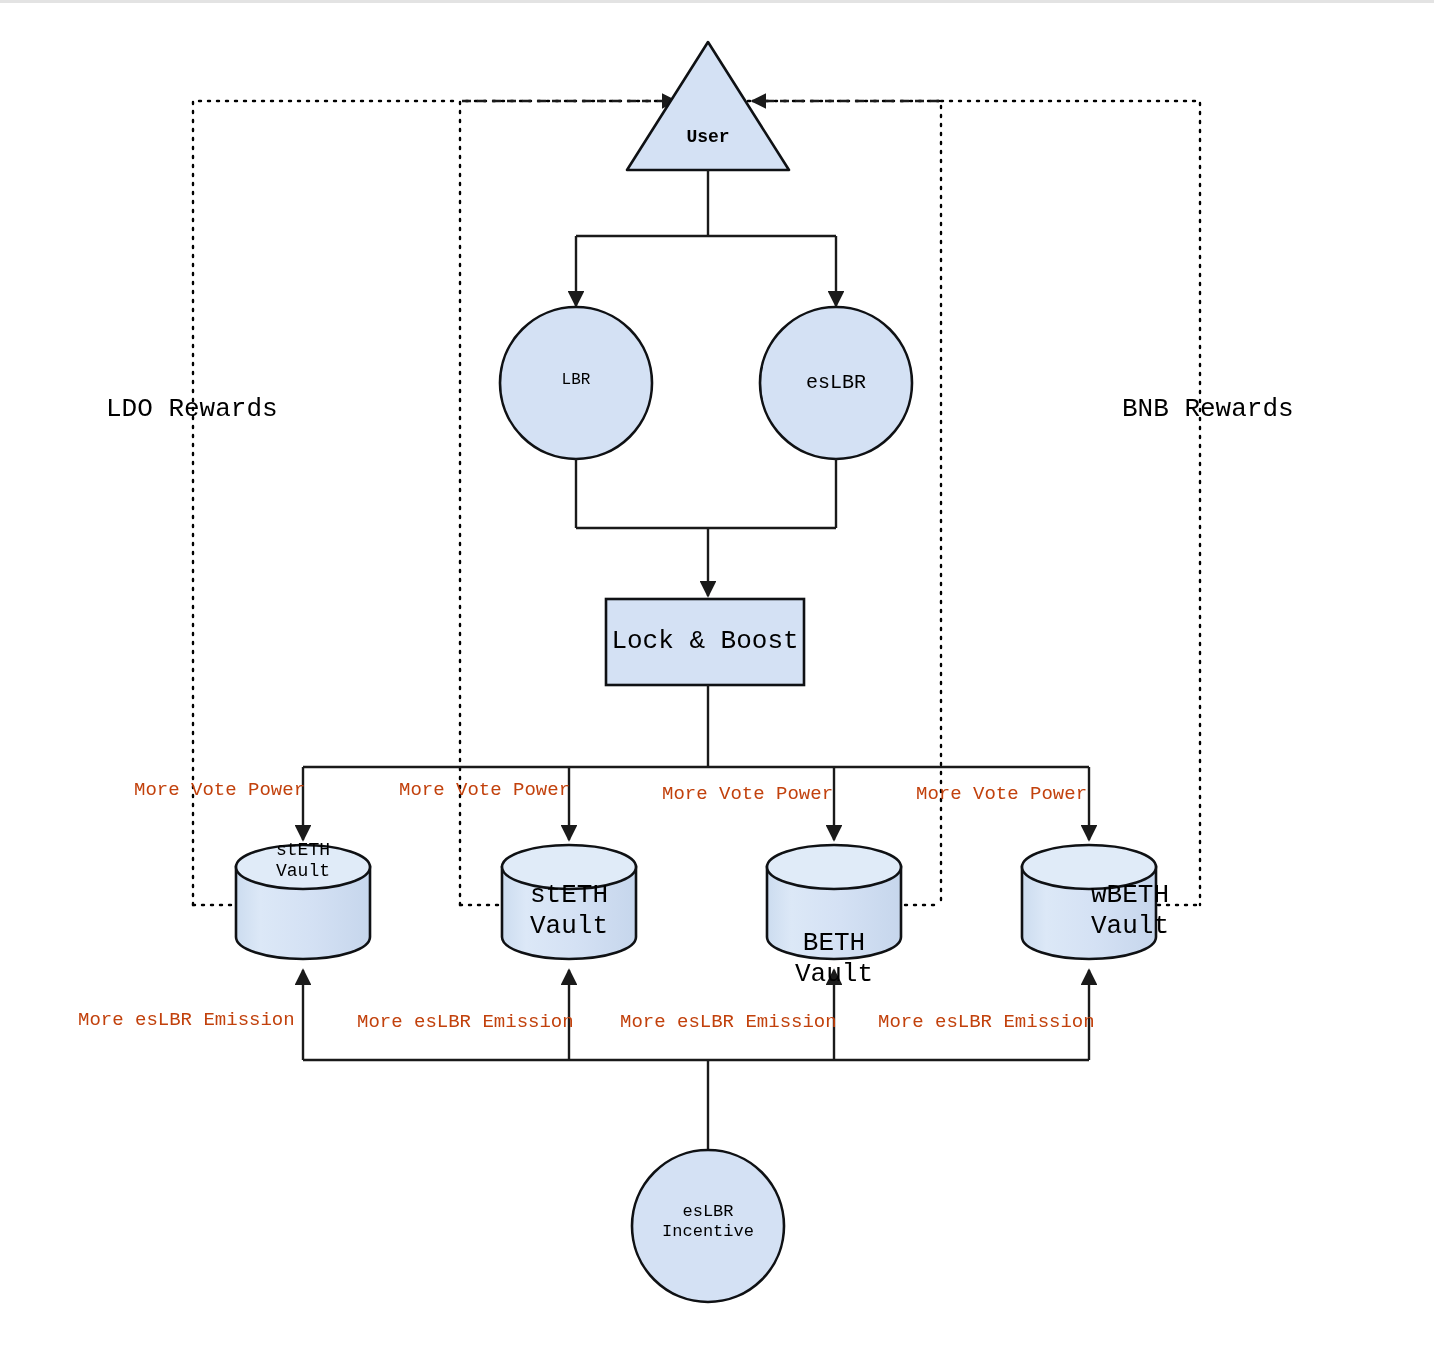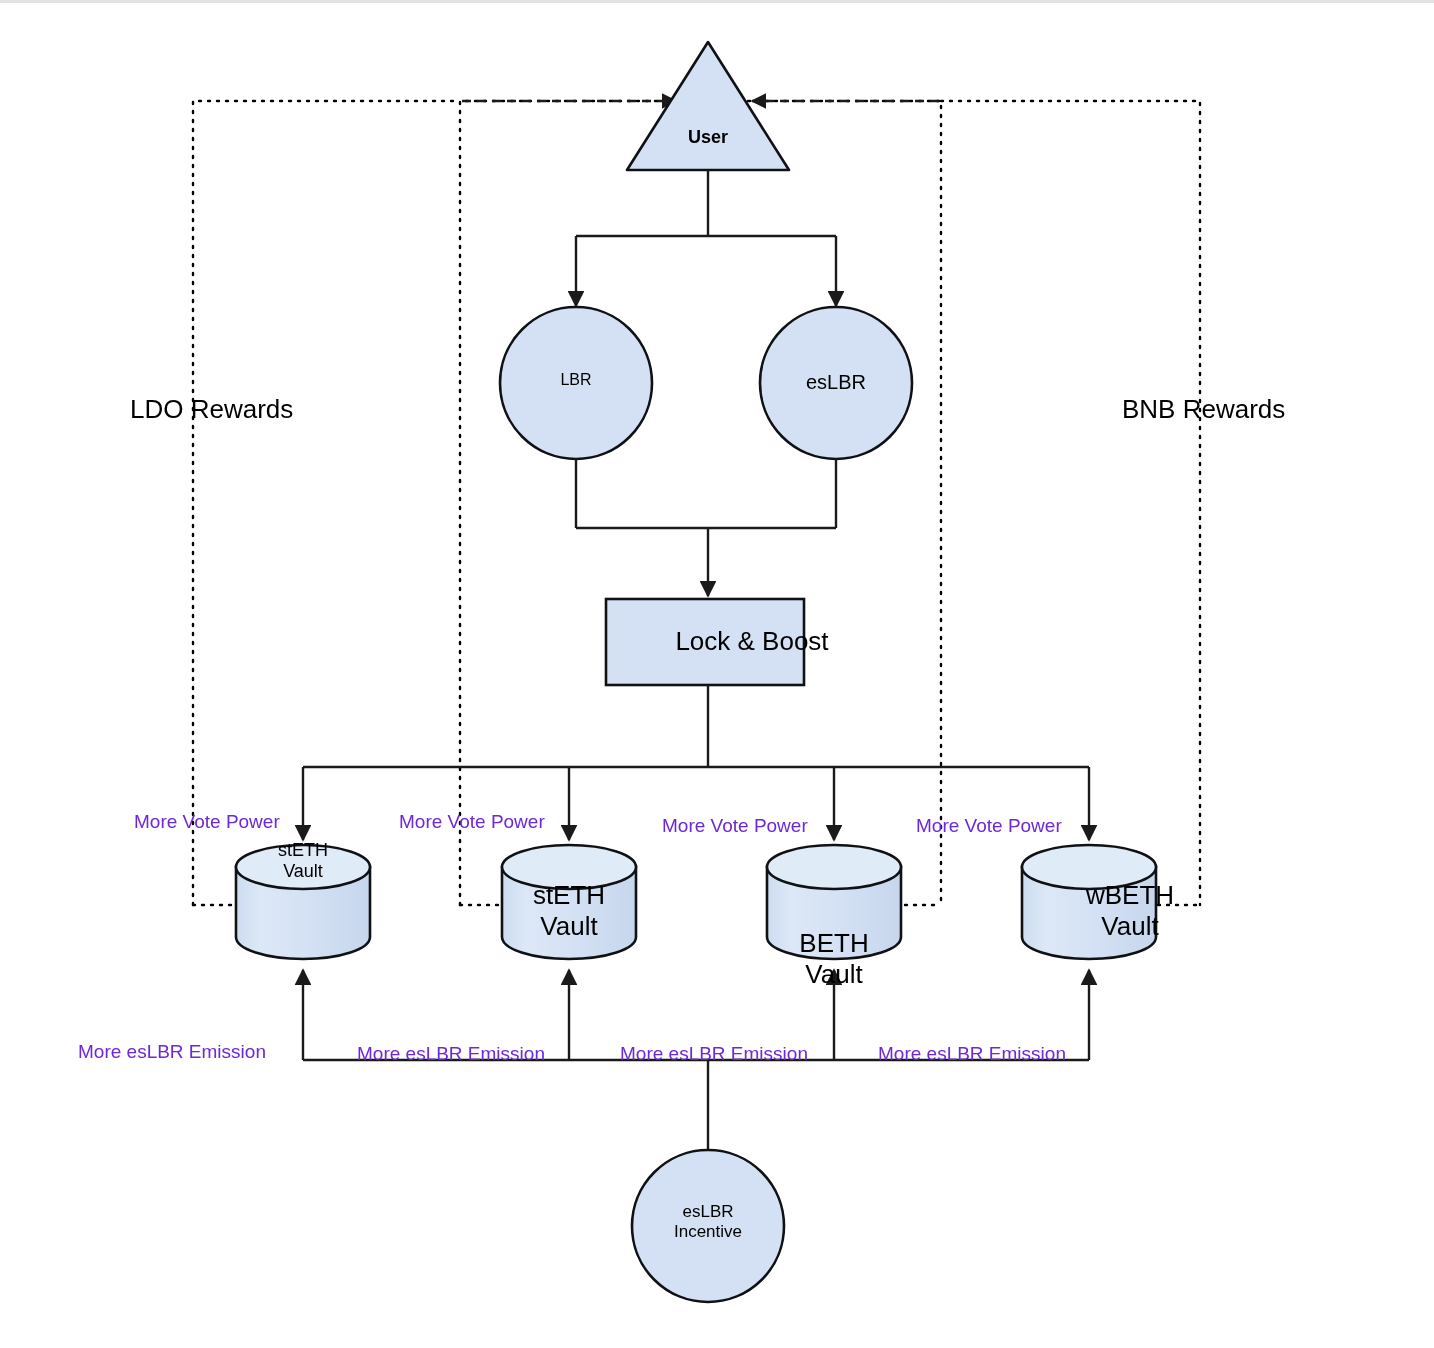--- a/index.html
+++ b/index.html
@@ -9,42 +9,42 @@
   }
   body {
     font-family: "Liberation Sans", sans-serif;
   }
   #canvas {
     position: relative;
     width: 1434px;
     height: 1348px;
     background: #ffffff;
     overflow: hidden;
+    font-family: Liberation Mono, monospace;
   }
   #diagram-svg {
     position: absolute;
     top: 0;
     left: 0;
     width: 1434px;
     height: 1348px;
   }
   .node-label {
     position: absolute;
     text-align: center;
     color: #000000;
     pointer-events: none;
     white-space: pre-line;
     line-height: 1.18;
   }
   .edge-label {
     position: absolute;
-    color: #6d28d9;
+    color: #c2410c;
     white-space: nowrap;
     font-size: 19px;
-    margin-top: 32px;
   }
   .zone-label {
     position: absolute;
     color: #000000;
     white-space: nowrap;
     font-size: 26px;
   }
   .topbar {
     position: absolute;
     left: 0;
@@ -161,38 +161,38 @@
 
     <circle cx="708" cy="1226" r="76" fill="#d4e1f4" stroke="#0f1114" stroke-width="2.6"></circle>
   </svg>
 
   <div class="node-label" style="left:648px; top:127px; width:120px; font-size:18px; font-weight:bold;">User</div>
 
   <div class="node-label" style="left:516px; top:371px; width:120px; font-size:16px;">LBR</div>
 
   <div class="node-label" style="left:776px; top:371px; width:120px; font-size:20px;">esLBR</div>
 
-  <div class="node-label" style="left:606px; top:626px; width:198px; font-size:26px;margin-left:47px;">Lock &amp; Boost</div>
+  <div class="node-label" style="left:606px; top:626px; width:198px; font-size:26px;">Lock &amp; Boost</div>
 
   <div class="node-label" style="left:233px; top:840px; width:140px; font-size:18px;">stETH
 Vault</div>
 
   <div class="node-label" style="left:499px; top:880px; width:140px; font-size:26px;">stETH
 Vault</div>
 
   <div class="node-label" style="left:764px; top:928px; width:140px; font-size:26px;">BETH
 Vault</div>
 
   <div class="node-label" style="left:1060px; top:880px; width:140px; font-size:26px;">wBETH
 Vault</div>
 
   <div class="node-label" style="left:638px; top:1202px; width:140px; font-size:17px;">esLBR
 Incentive</div>
 
-  <div class="zone-label" style="left:130px; top:394px;">LDO Rewards</div>
+  <div class="zone-label" style="left:106px; top:394px;">LDO Rewards</div>
 
   <div class="zone-label" style="left:1122px; top:394px;">BNB Rewards</div>
 
   <div class="edge-label" style="left:134px; top:779px;">More Vote Power</div>
   <div class="edge-label" style="left:399px; top:779px;">More Vote Power</div>
   <div class="edge-label" style="left:662px; top:783px;">More Vote Power</div>
   <div class="edge-label" style="left:916px; top:783px;">More Vote Power</div>
 
   <div class="edge-label" style="left:78px; top:1009px;">More esLBR Emission</div>
   <div class="edge-label" style="left:357px; top:1011px;">More esLBR Emission</div>

